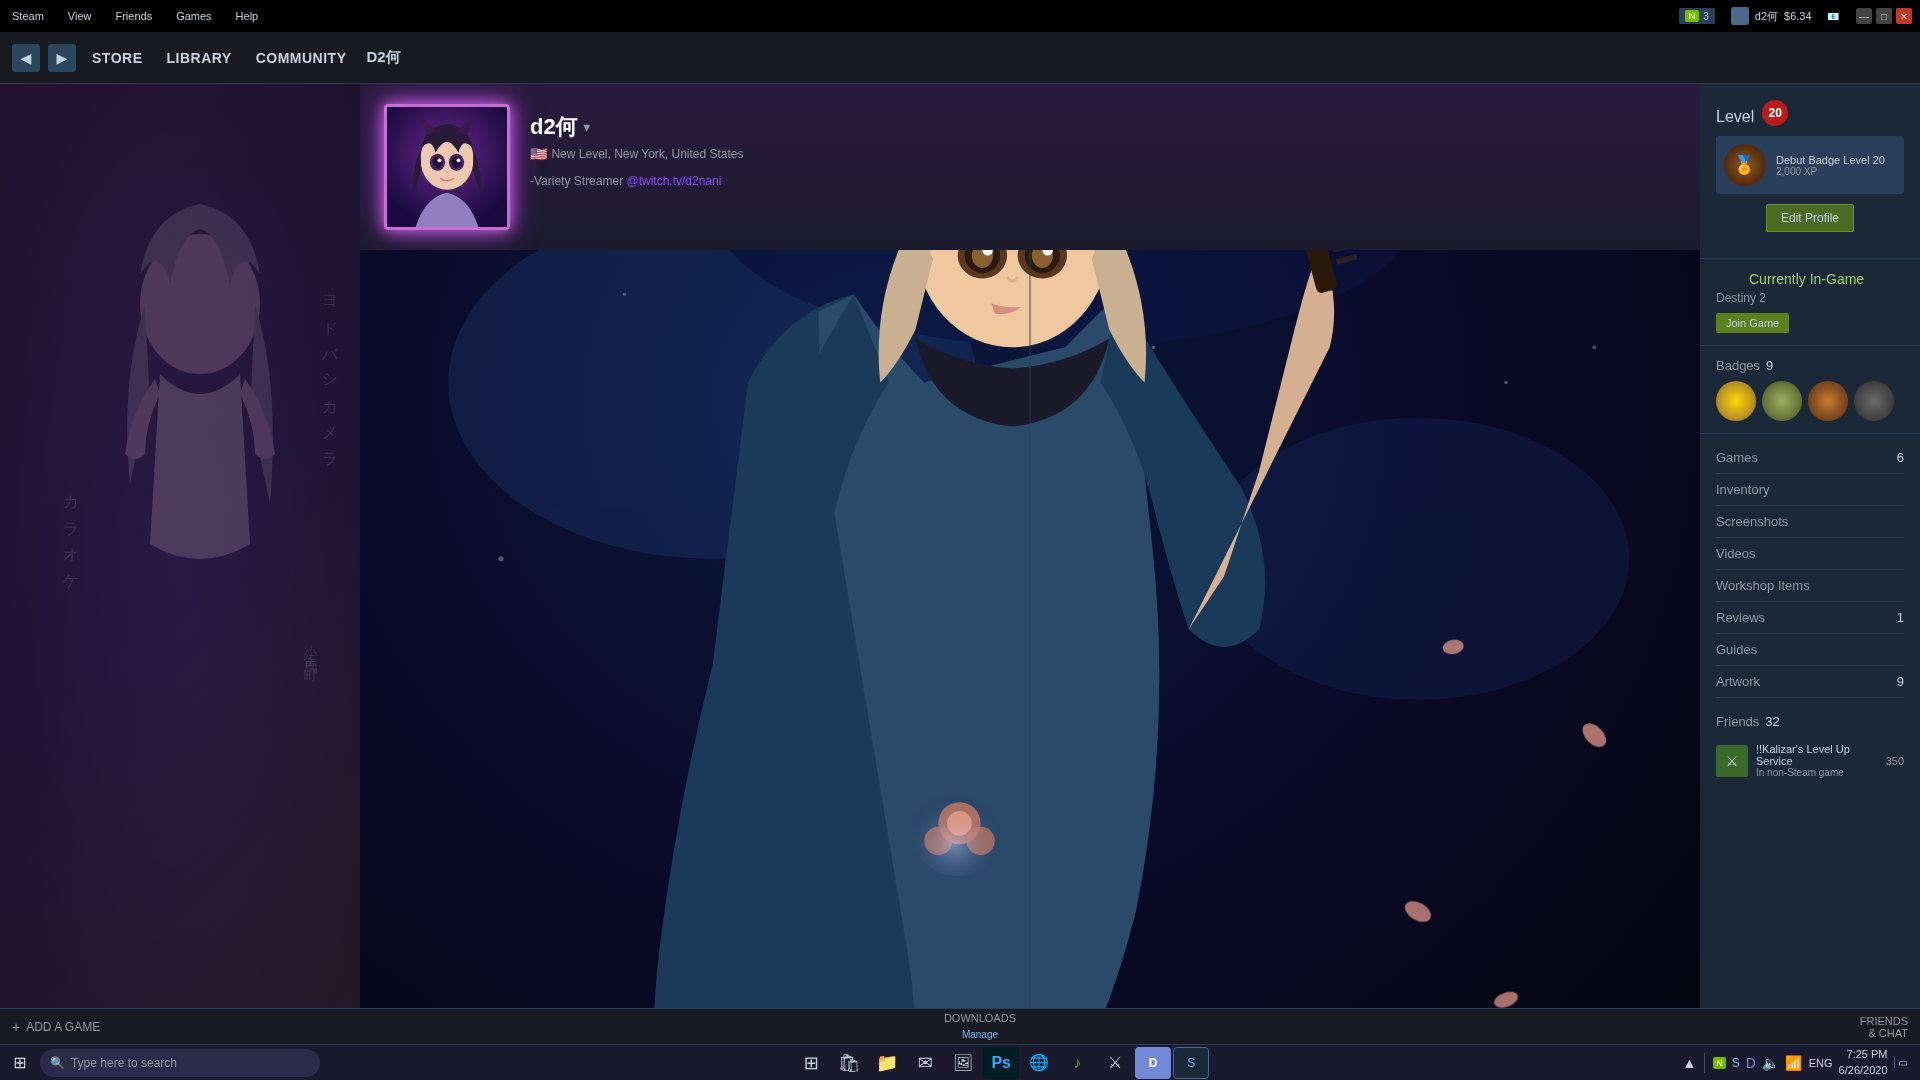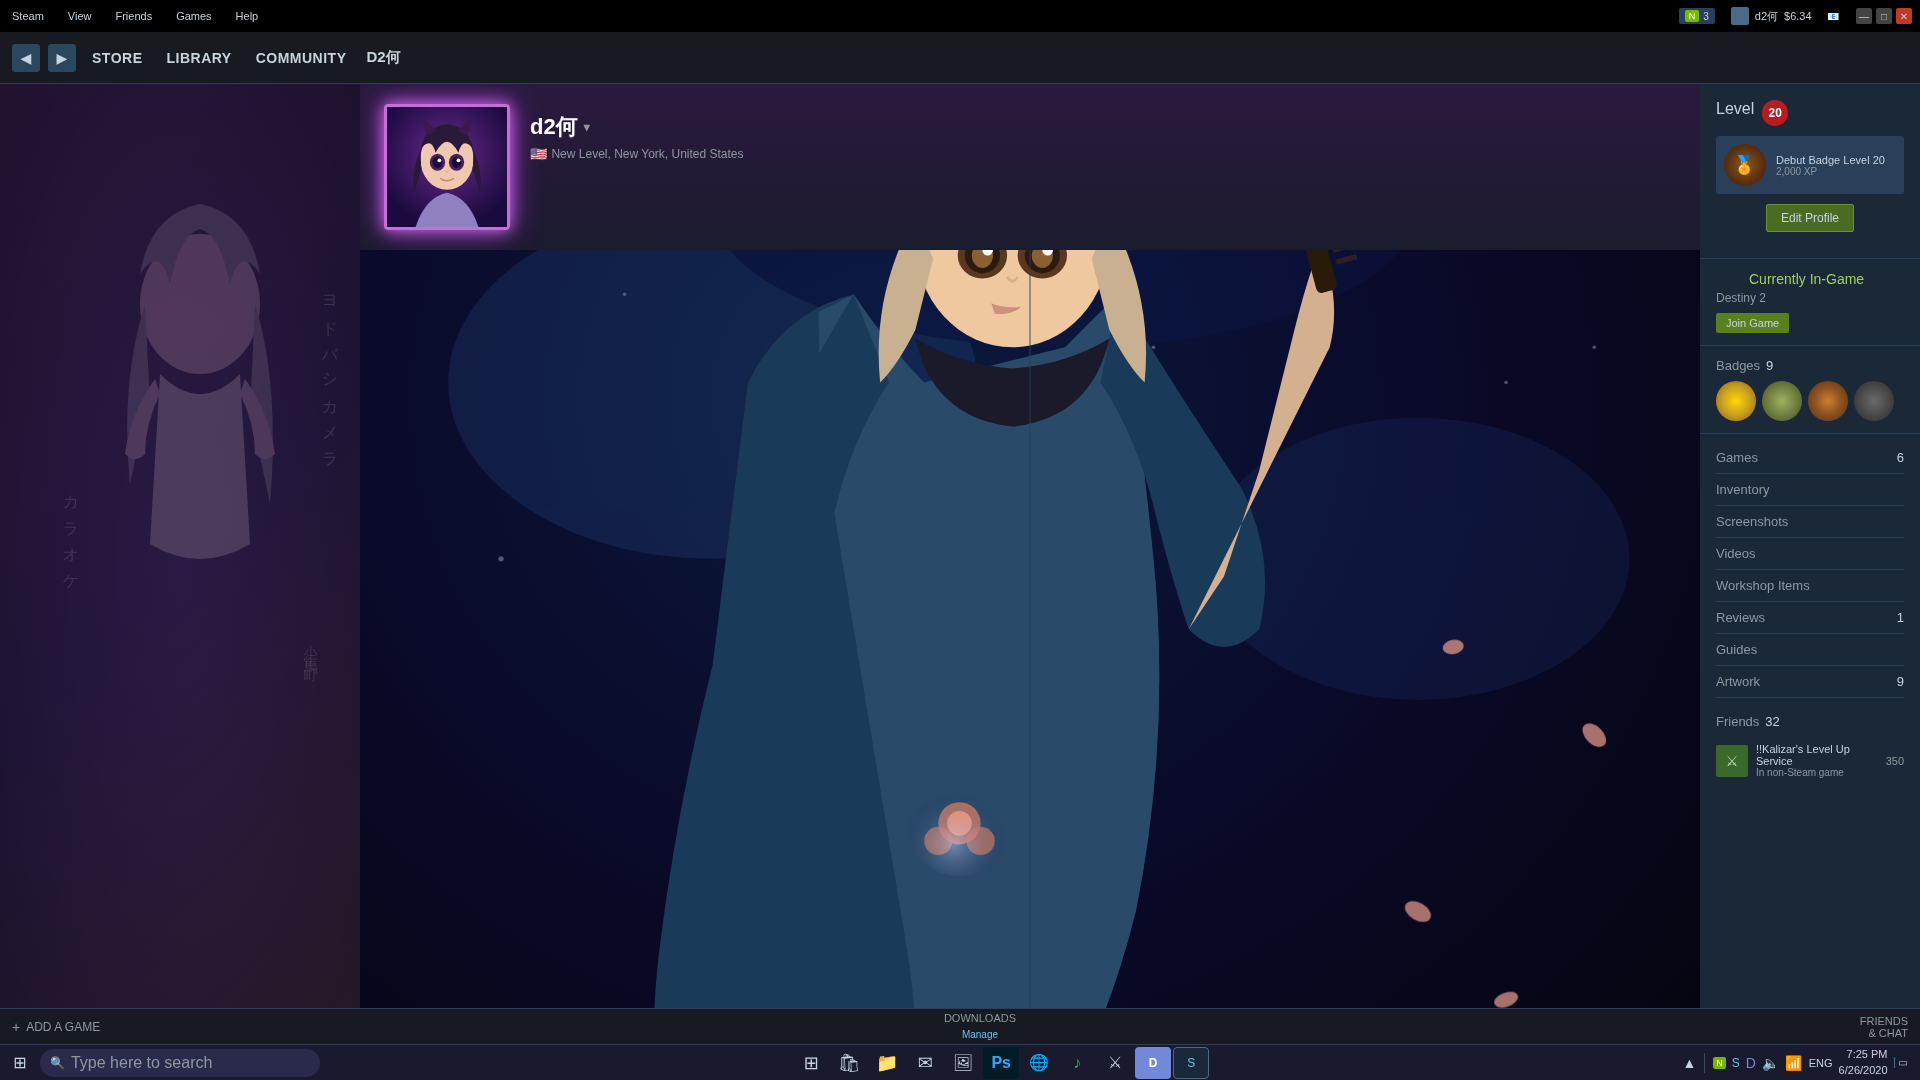--- a/index.html
+++ b/index.html
@@ -224,21 +224,21 @@
     #right-sidebar::-webkit-scrollbar-thumb { background: #4a6a8a; }
 
     .level-section {
       padding: 16px;
       border-bottom: 1px solid #2a3f5a;
     }
     .level-title {
       font-size: 16px;
       color: #c6d4df;
       display: flex;
-      align-items: flex-start;
+      align-items: flex-end;
       gap: 8px;
     }
     .level-badge {
       background: #b91c1c;
       color: #fff;
       border-radius: 50%;
       width: 26px;
       height: 26px;
       display: flex;
       align-items: center;
@@ -645,20 +645,24 @@
       </div>
 
       <div class="profile-info">
         <div class="profile-name">
           <span>d2何</span>
           <span class="dropdown-arrow">▾</span>
         </div>
         <div class="profile-location">
           <span class="flag">🇺🇸</span>
           <span>New Level, New York, United States</span>
+        </div>
+        <div class="profile-bio">
+          <span>-Variety Streamer</span>
+          <span class="twitch-link">@twitch.tv/d2nani</span>
         </div>
       </div>
     </div>
 
     <div id="profile-artwork">
       <svg width="100%" height="100%" viewBox="0 0 760 700" xmlns="http://www.w3.org/2000/svg" preserveAspectRatio="xMidYMid slice">
         <defs>
           <radialGradient id="artworkBg" cx="40%" cy="30%" r="80%">
             <stop offset="0%" style="stop-color:#0a1a3e"></stop>
             <stop offset="50%" style="stop-color:#0a0a2a"></stop>
@@ -869,21 +873,21 @@
   <div class="friends-chat-btn">
     <div style="font-size:11px;color:#8f98a0;text-align:right;">FRIENDS<br>&amp; CHAT</div>
   </div>
 </div>
 
 <div id="taskbar">
   <div id="taskbar-left">
     <button class="taskbar-btn">⊞</button>
     <div class="search-bar">
       <span style="font-size:12px;color:#8f98a0;">🔍</span>
-      <span style="color:#8f98a0;font-size:16px;">Type here to search</span>
+      <span style="color:#8f98a0;font-size:12px;">Type here to search</span>
     </div>
   </div>
   <div class="taskbar-apps">
     <div class="taskbar-app" title="Task View">⊞</div>
     <div class="taskbar-app" title="Microsoft Store">🛍</div>
     <div class="taskbar-app" title="File Explorer">📁</div>
     <div class="taskbar-app" title="Mail">✉</div>
     <div class="taskbar-app" title="Photos" style="font-size:16px;">🖼</div>
     <div class="taskbar-app" title="Photoshop" style="background:#001d26;color:#31a8ff;font-size:16px;font-weight:bold;width:36px;height:32px;display:flex;align-items:center;justify-content:center;">Ps</div>
     <div class="taskbar-app" title="Chrome" style="font-size:16px;">🌐</div>

